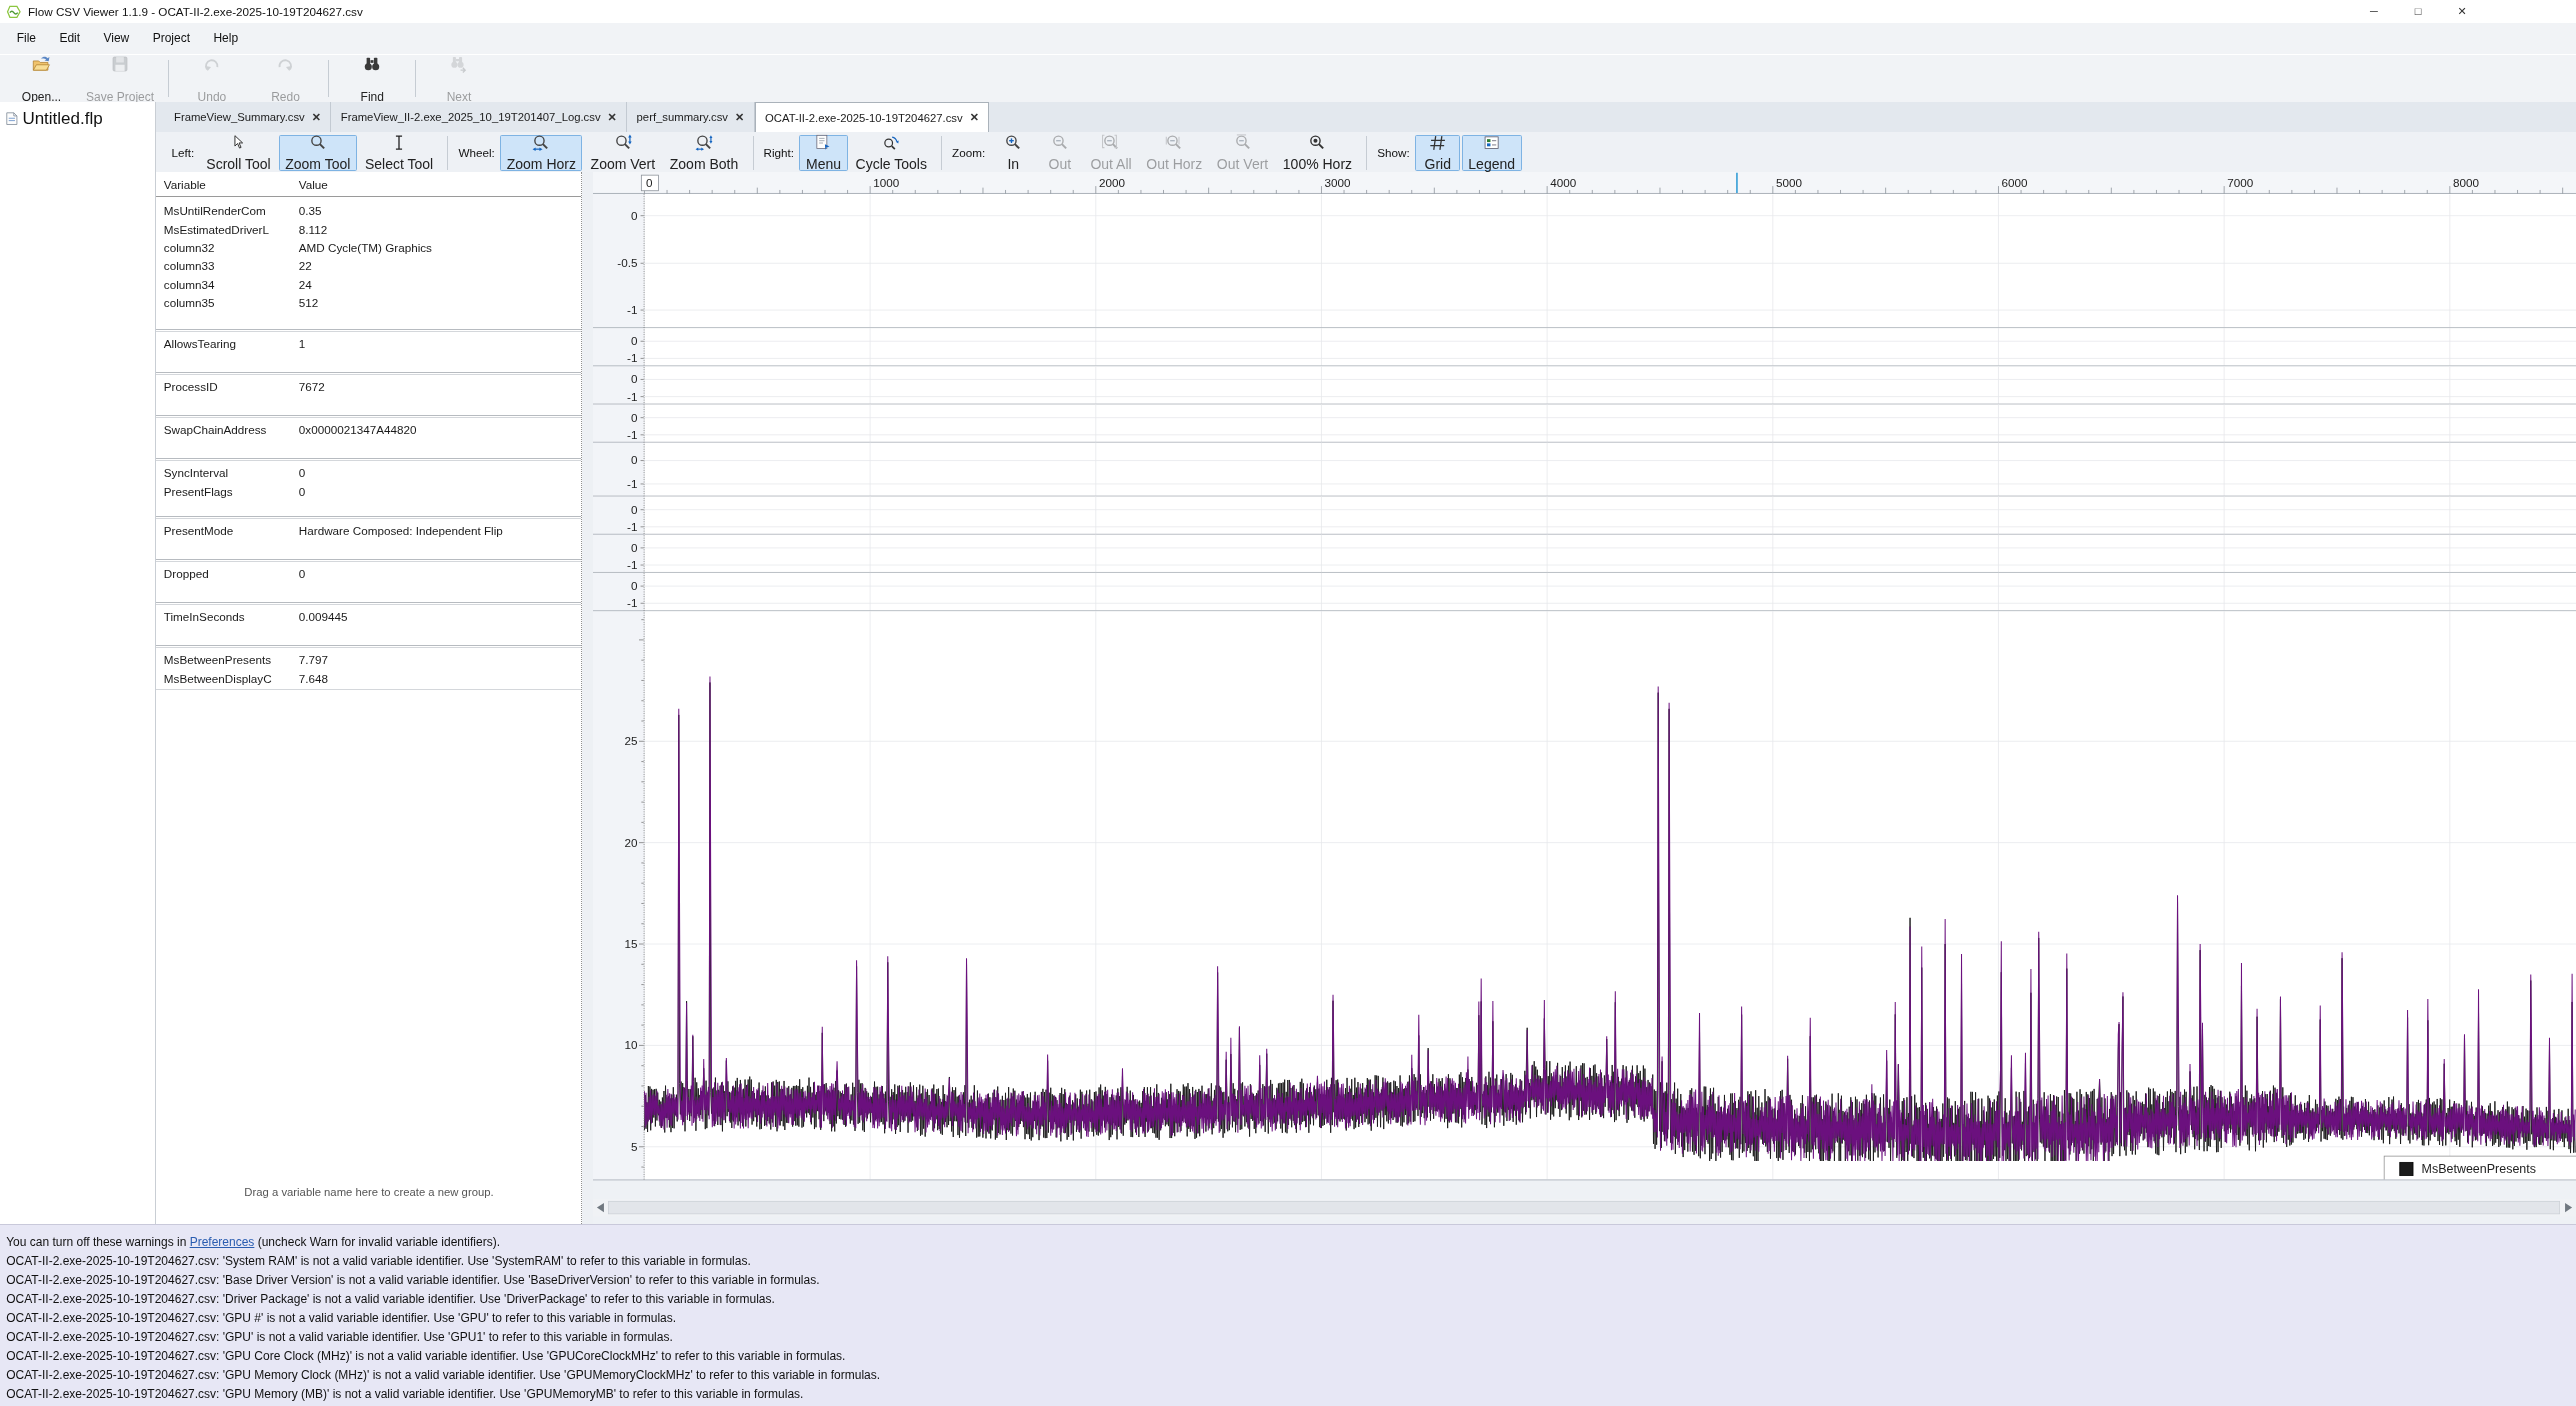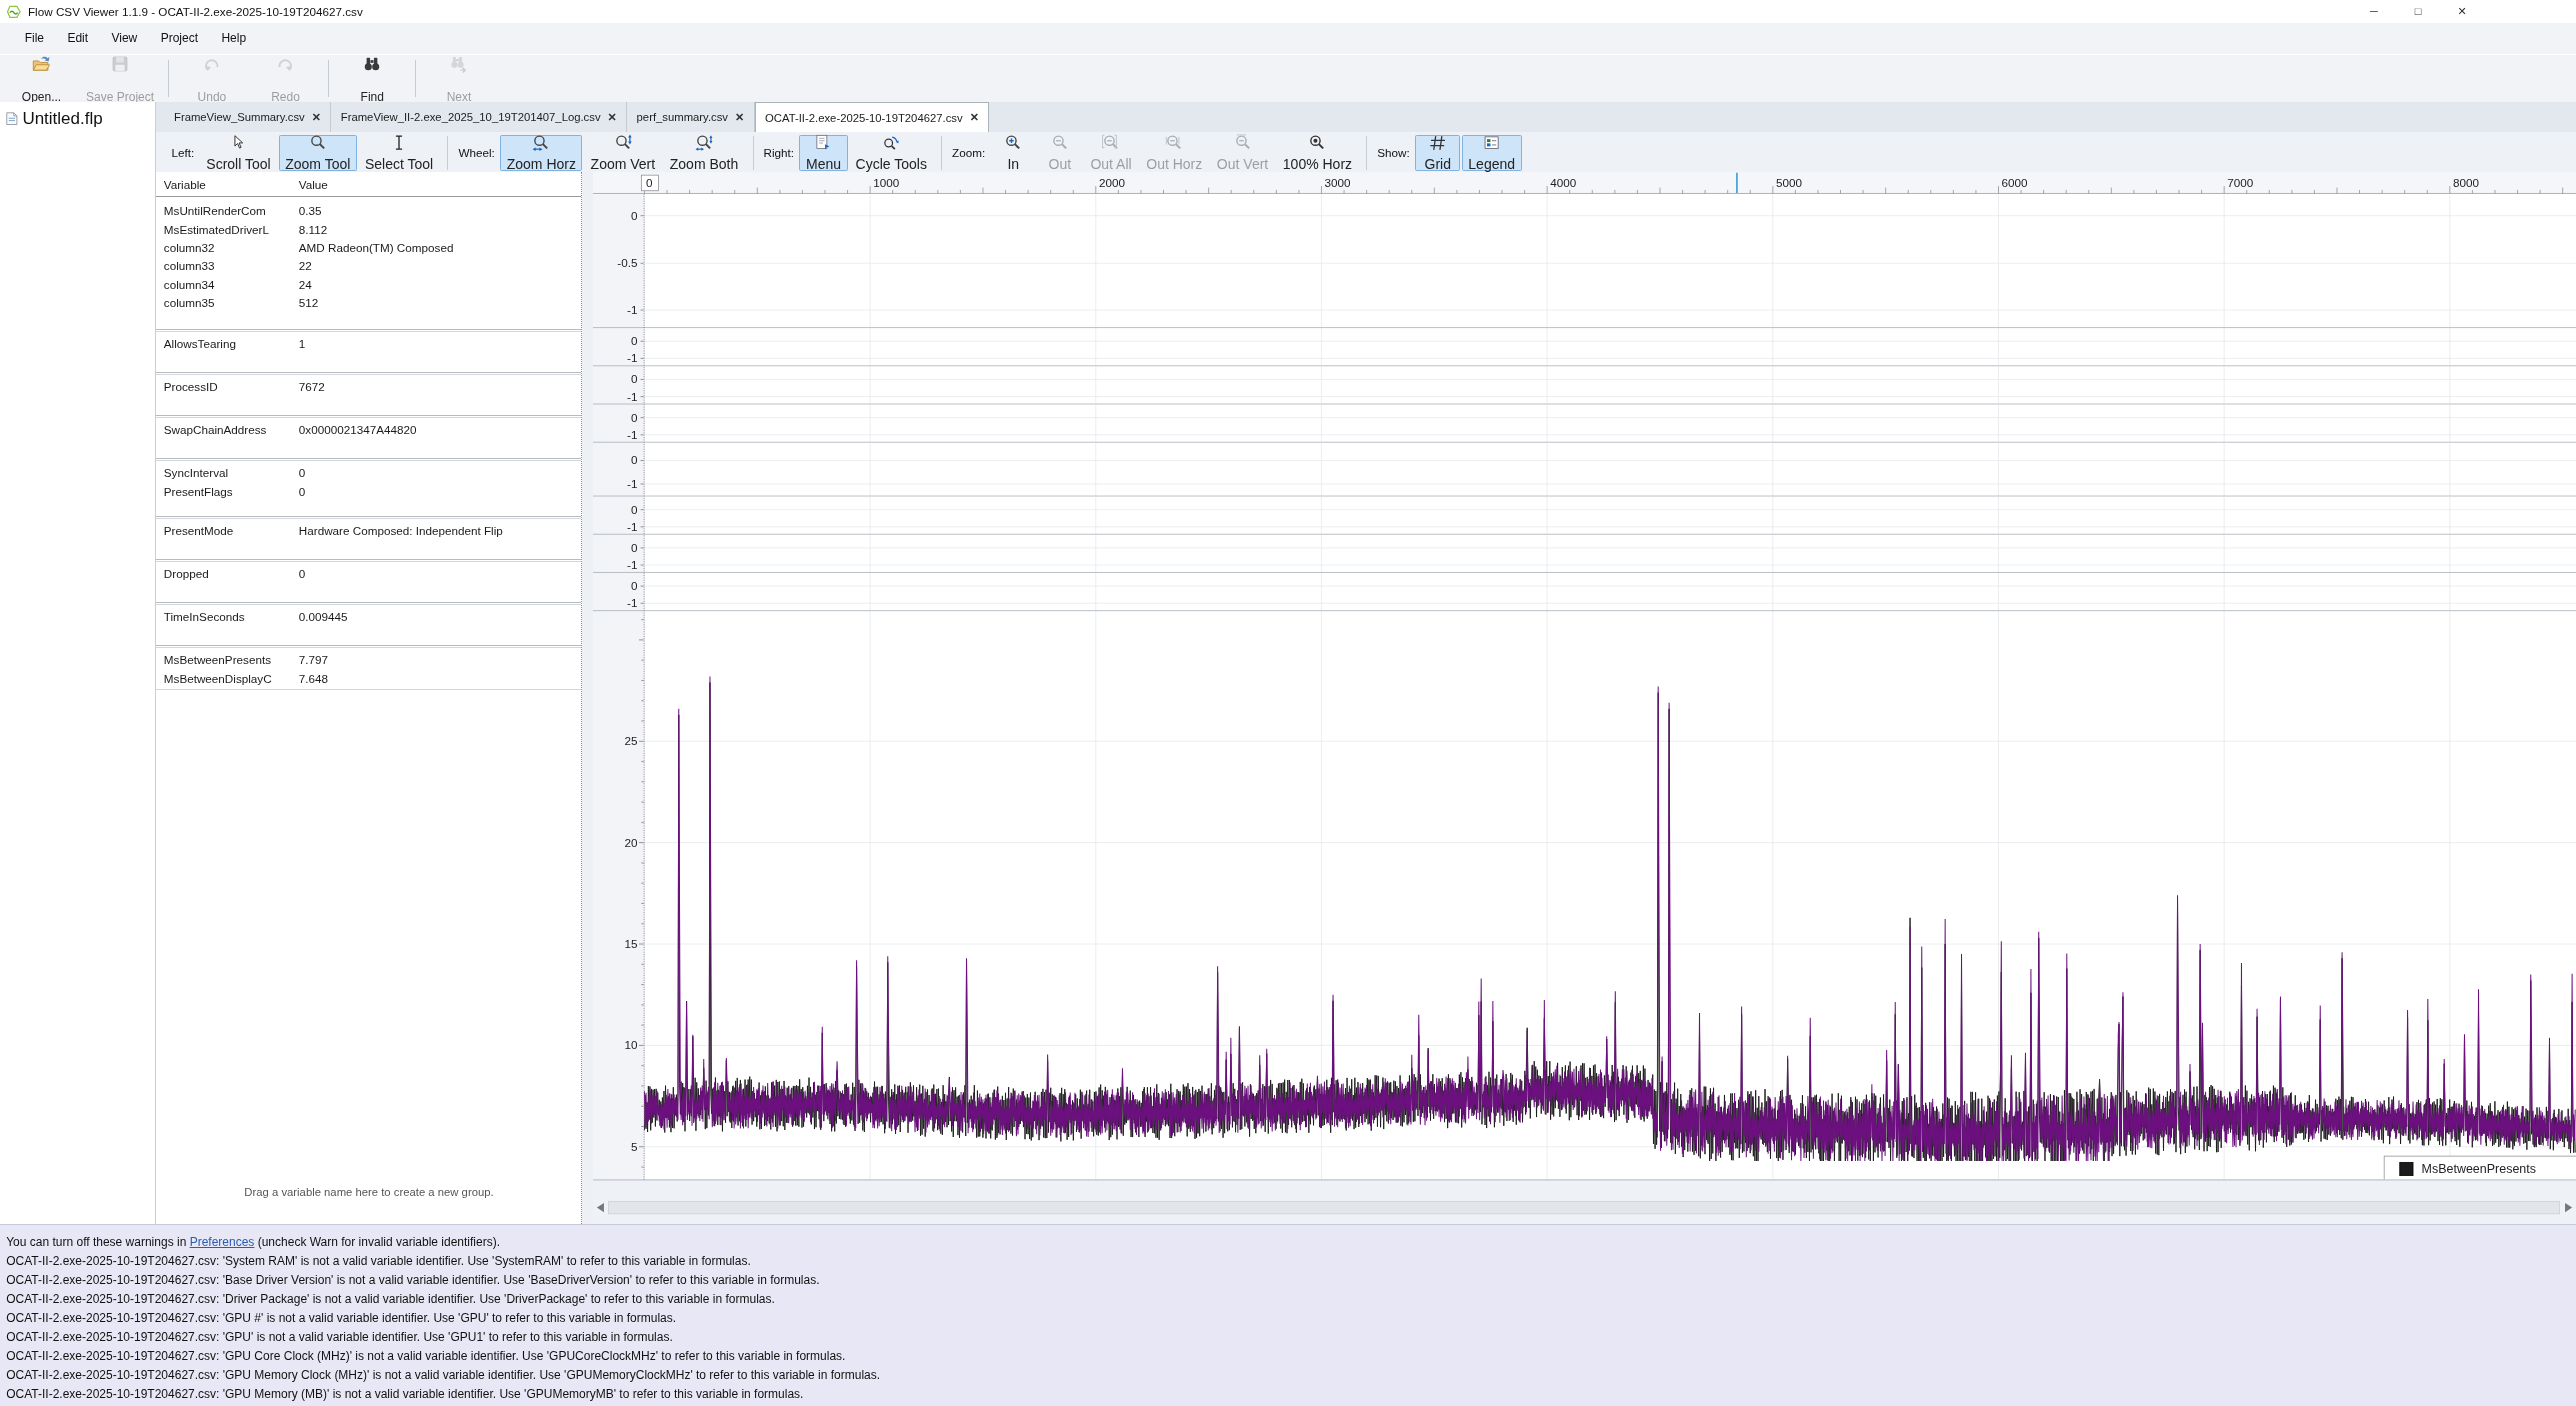--- a/index.html
+++ b/index.html
@@ -5,21 +5,21 @@
   html,body{margin:0;padding:0;width:2576px;height:1407px;overflow:hidden;
     font-family:"Liberation Sans",sans-serif;background:#fff;color:#1a1a1a;}
   .abs{position:absolute;}
   
   #titlebar{left:0;top:0;width:2484px;height:23.4px;background:#ffffff;display:flex;align-items:center;}
   #app-icon{width:15.6px;height:15.6px;margin:0 6.2px 0 6.2px;}
   #win-title{font-size:11.7px;color:#111;}
   #winbtns{margin-left:auto;display:flex;align-items:center;height:23.4px;}
   .winbtn{width:44px;text-align:center;font-size:11px;color:#333;line-height:23.4px;}
   
-  #menubar{left:0;top:23.4px;width:2576px;height:31px;background:#F1F3F6;display:flex;align-items:flex-start;padding-left:13px;box-sizing:border-box;}
+  #menubar{left:0;top:23.4px;width:2576px;height:31px;background:#F1F3F6;display:flex;align-items:flex-start;padding-left:5px;box-sizing:border-box;}
   .menuitem{padding:0 11.7px;font-size:12px;line-height:31px;color:#111;}
   
   #toolbar{left:0;top:55px;width:2576px;height:48px;background:#F1F3F6;display:flex;align-items:center;padding-left:4.7px;box-sizing:border-box;border-bottom:0.8px solid #E2E6EB;}
   .tbtn{display:flex;flex-direction:column;align-items:center;justify-content:center;min-width:58px;height:44px;padding:0 7.8px;}
   .tbtn .tlabel{font-size:12px;color:#222;margin-top:13px;}
   .tbtn.disabled{opacity:.42;filter:grayscale(.7);}
   .tsep{width:0.8px;height:37px;background:#C6CCD3;margin:0 6.2px;}
   
   #leftpanel{left:0;top:102px;width:156px;height:1122px;background:#fff;border-right:0.8px solid #C9CED4;box-sizing:border-box;}
   #proj-item{display:flex;align-items:center;gap:4.7px;padding:7px 0 0 6px;font-size:17px;color:#111;}
@@ -328,21 +328,21 @@
         <div class="varrow">
           <span class="vname">MsUntilRenderCom</span>
           <span class="vval">0.35</span>
         </div>
         <div class="varrow">
           <span class="vname">MsEstimatedDriverL</span>
           <span class="vval">8.112</span>
         </div>
         <div class="varrow">
           <span class="vname">column32</span>
-          <span class="vval">AMD Radeon(TM) Composed</span>
+          <span class="vval">AMD Cycle(TM) Graphics</span>
         </div>
         <div class="varrow">
           <span class="vname">column33</span>
           <span class="vval">22</span>
         </div>
         <div class="varrow">
           <span class="vname">column34</span>
           <span class="vval">24</span>
         </div>
         <div class="varrow">

